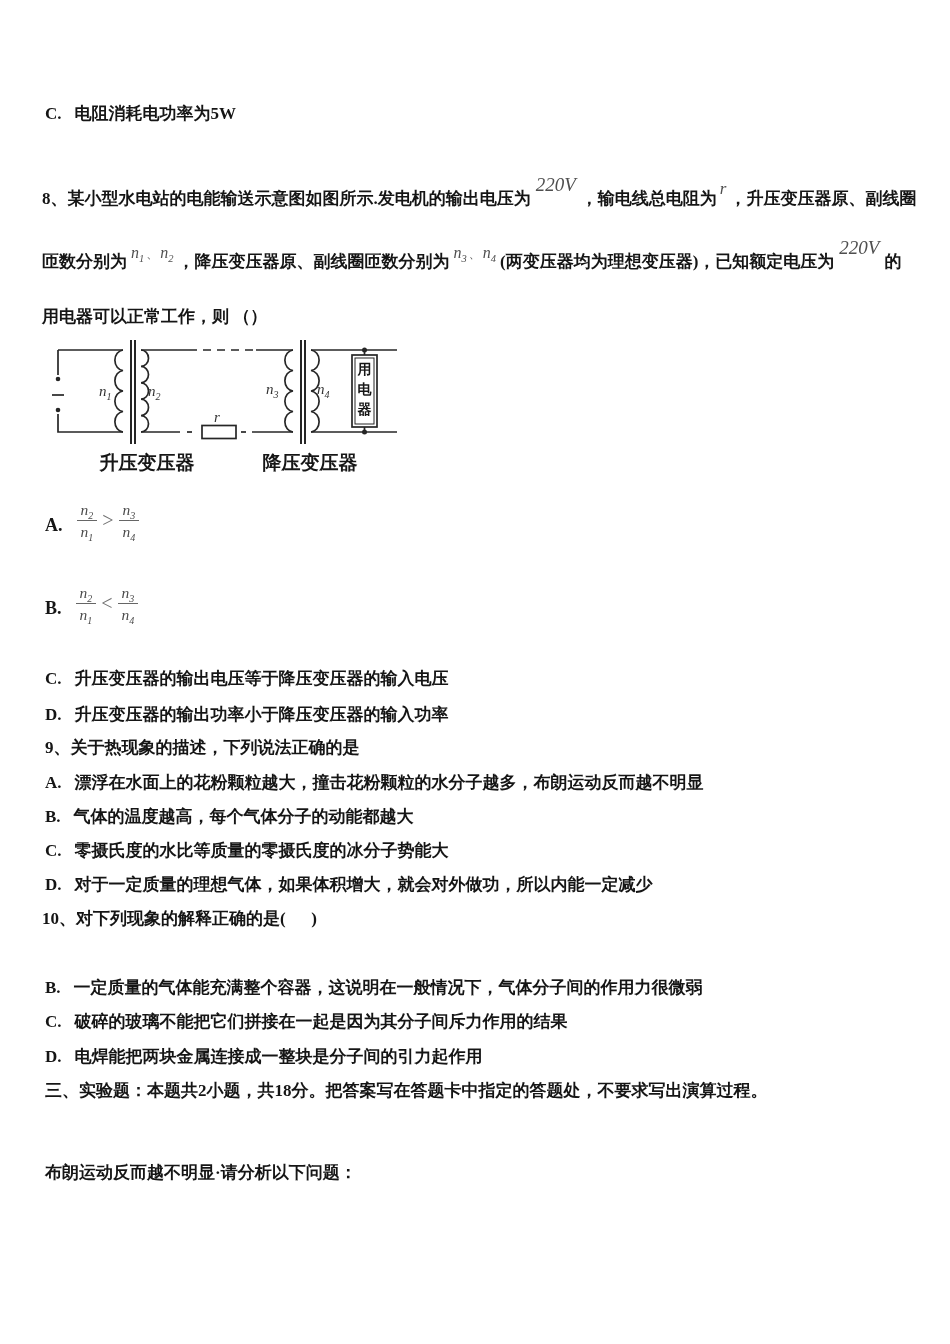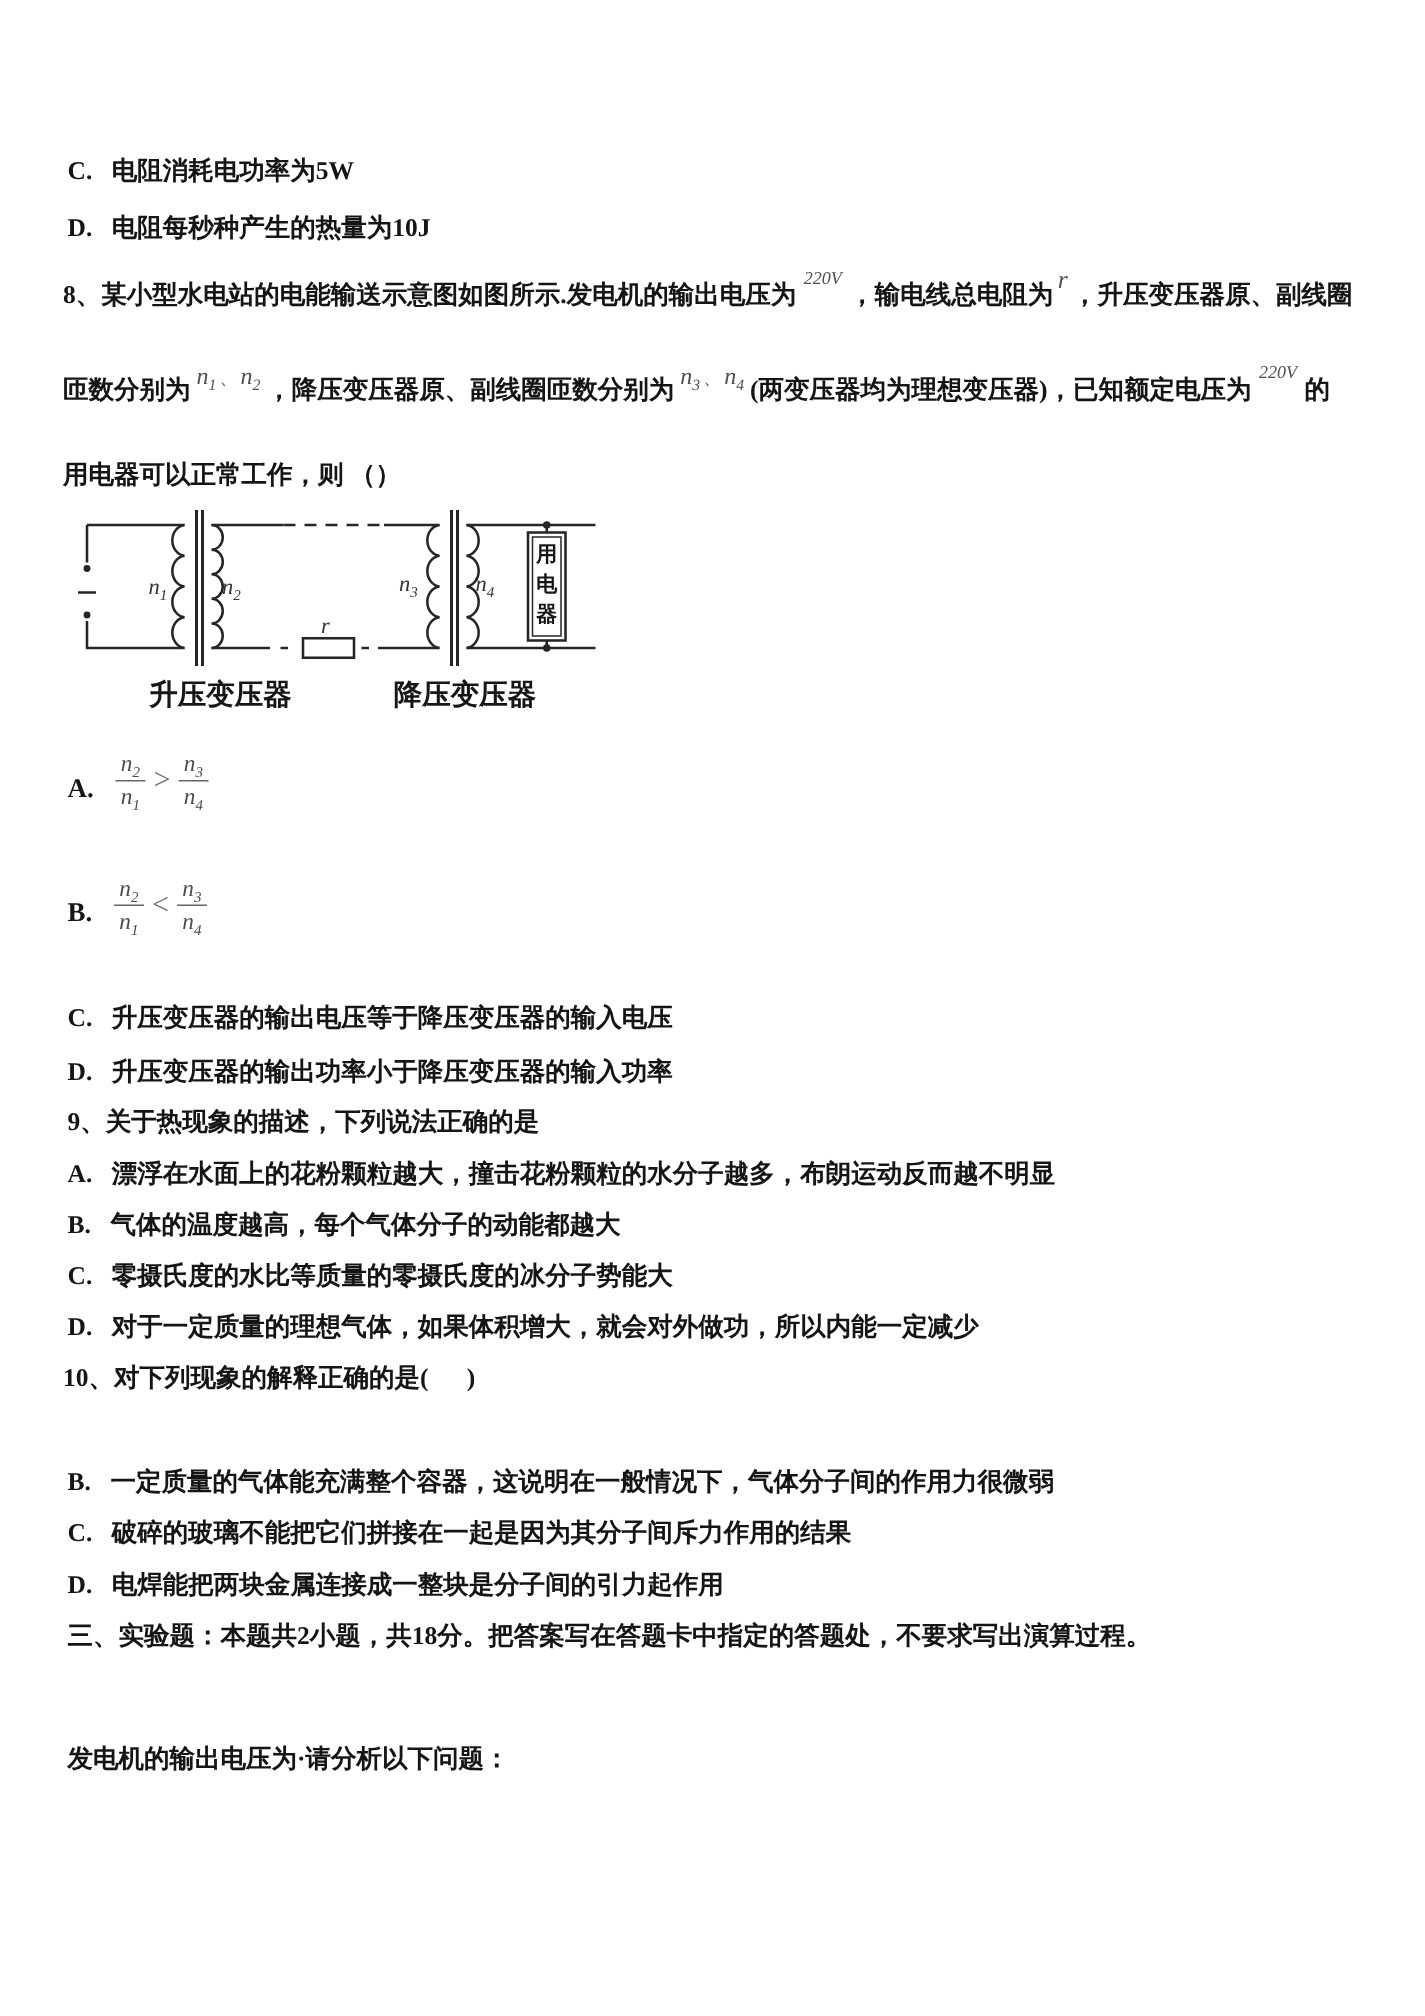--- a/index.html
+++ b/index.html
@@ -16,21 +16,21 @@
     position:absolute;left:45px;
     font-size:17px;font-weight:600;
     white-space:pre;line-height:1.25;
   }
   .lbl{display:inline-block;margin-right:13px;font-weight:700;}
   
   .fml{
     font-family:"Liberation Serif",serif;font-style:italic;
     color:#4f4f4f;position:relative;display:inline-block;font-weight:400;
   }
-  .fml.big{font-size:12px;top:-13px;margin:0 5px;}
+  .fml.big{font-size:19px;top:-13px;margin:0 5px;}
   .fml.mid{font-size:17px;top:-10px;margin:0 3px;}
   .fml.pair{font-size:16px;top:-9px;margin:0 4px;}
   .fml sub{font-size:10.5px;line-height:0;}
   .fml .sep{font-style:normal;font-size:12px;margin:0 2px;color:#555;}
   
   .frac-row{position:absolute;left:45px;display:flex;align-items:center;}
   .opt-letter{
     font-size:18px;font-weight:700;align-self:flex-end;
     padding-bottom:4px;margin-right:14px;
   }
@@ -53,21 +53,20 @@
   .cjk-label{font-size:19px;font-weight:600;fill:#161616;font-family:"Liberation Serif","DejaVu Sans",sans-serif;}
   .appl-char{font-size:14px;font-weight:700;fill:#161616;font-family:"Liberation Serif","DejaVu Sans",sans-serif;}
   .rlabel{font-family:"Liberation Serif",serif;font-style:italic;font-size:15px;fill:#333;}
 </style>
 </head>
 <body>
 
 <div class="page">
 
   <div class="line" style="top:103px"><span class="lbl">C.</span><span>电阻消耗电功率为5W</span></div>
-  <div class="line" style="top:141px"><span class="lbl">D.</span><span>电阻每秒种产生的热量为10J</span></div>
 
   <div class="line" style="top:186px;left:42px"><span>8、某小型水电站的电能输送示意图如图所示.发电机的输出电压为</span><span class="fml big">220V</span><span>，输电线总电阻为</span><span class="fml mid">r</span><span>，升压变压器原、副线圈</span></div>
 
   <div class="line" style="top:249px;left:42px"><span>匝数分别为</span><span class="fml pair"><span>n</span><sub>1</sub><span class="sep">、</span><span>n</span><sub>2</sub></span><span>，降压变压器原、副线圈匝数分别为</span><span class="fml pair"><span>n</span><sub>3</sub><span class="sep">、</span><span>n</span><sub>4</sub></span><span>(两变压器均为理想变压器)，已知额定电压为</span><span class="fml big">220V</span><span>的</span></div>
 
   <div class="line" style="top:306px;left:42px">用电器可以正常工作，则 （）</div>
 
   <svg class="diagram" width="355" height="145" viewBox="0 0 355 145">
     <g stroke="#262626" stroke-width="1.7" fill="none">
 
@@ -157,15 +156,15 @@
   <div class="line" style="top:840px"><span class="lbl">C.</span><span>零摄氏度的水比等质量的零摄氏度的冰分子势能大</span></div>
   <div class="line" style="top:874px"><span class="lbl">D.</span><span>对于一定质量的理想气体，如果体积增大，就会对外做功，所以内能一定减少</span></div>
 
   <div class="line" style="top:908px;left:42px">10、对下列现象的解释正确的是(      )</div>
   <div class="line" style="top:977px"><span class="lbl">B.</span><span>一定质量的气体能充满整个容器，这说明在一般情况下，气体分子间的作用力很微弱</span></div>
   <div class="line" style="top:1011px"><span class="lbl">C.</span><span>破碎的玻璃不能把它们拼接在一起是因为其分子间斥力作用的结果</span></div>
   <div class="line" style="top:1046px"><span class="lbl">D.</span><span>电焊能把两块金属连接成一整块是分子间的引力起作用</span></div>
 
   <div class="line" style="top:1080px">三、实验题：本题共2小题，共18分。把答案写在答题卡中指定的答题处，不要求写出演算过程。</div>
 
-  <div class="line" style="top:1162px">发电机的输出电压为·请分析以下问题：</div>
+  <div class="line" style="top:1162px">布朗运动反而越不明显·请分析以下问题：</div>
 
 </div>
 
 </body></html>

